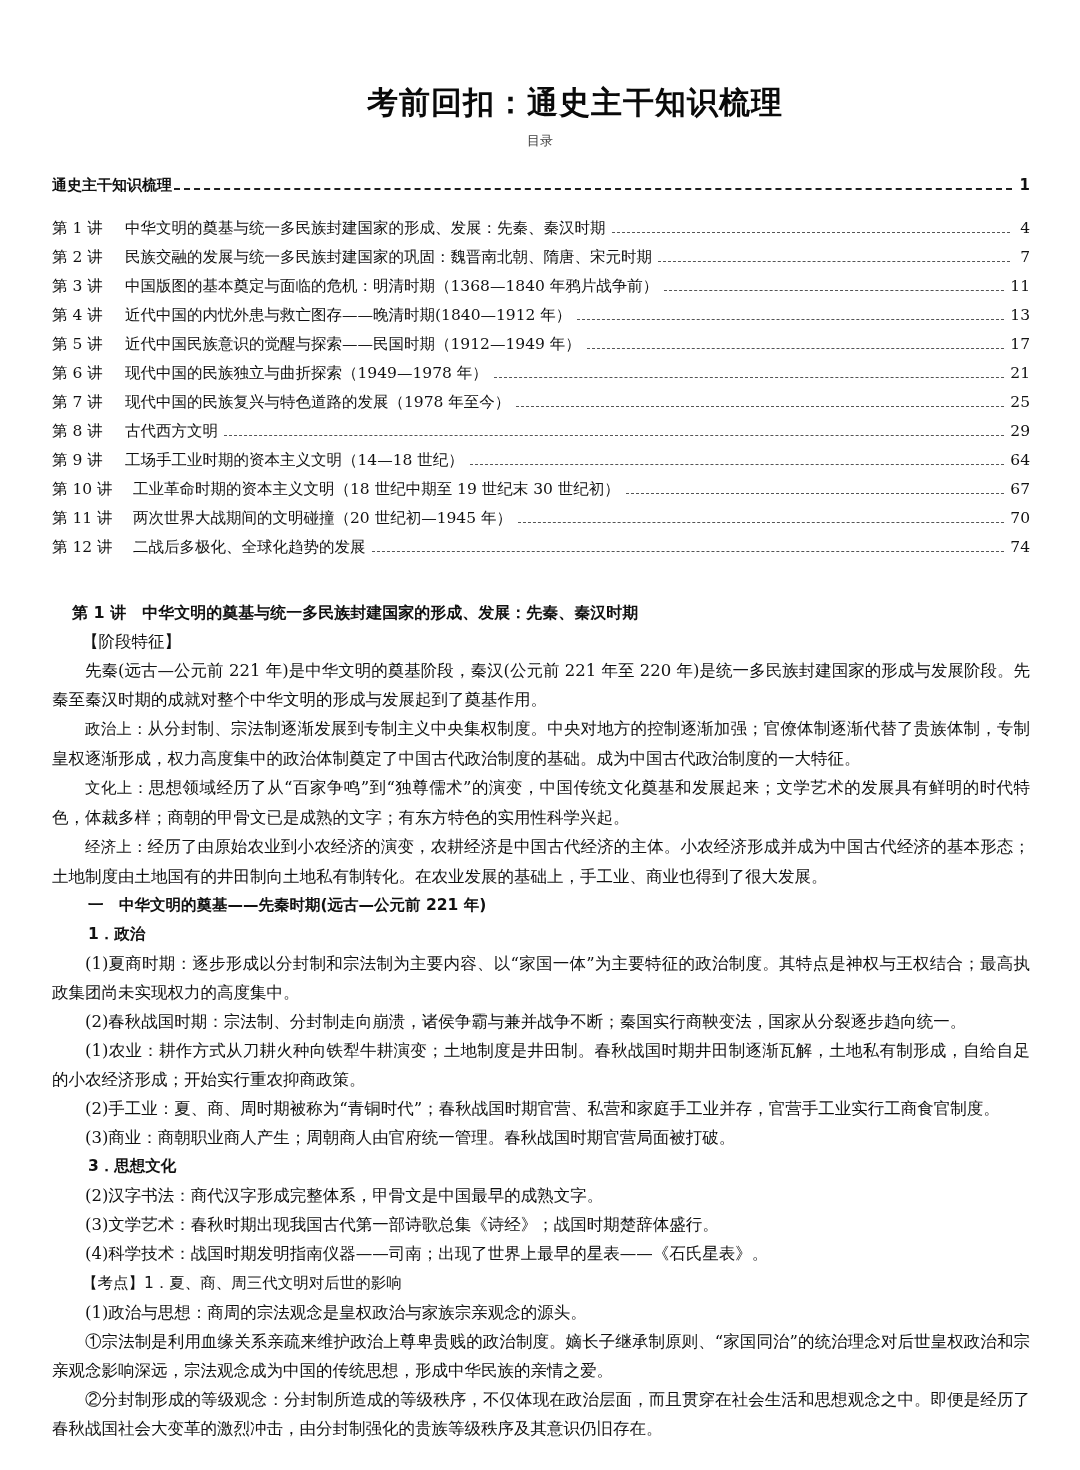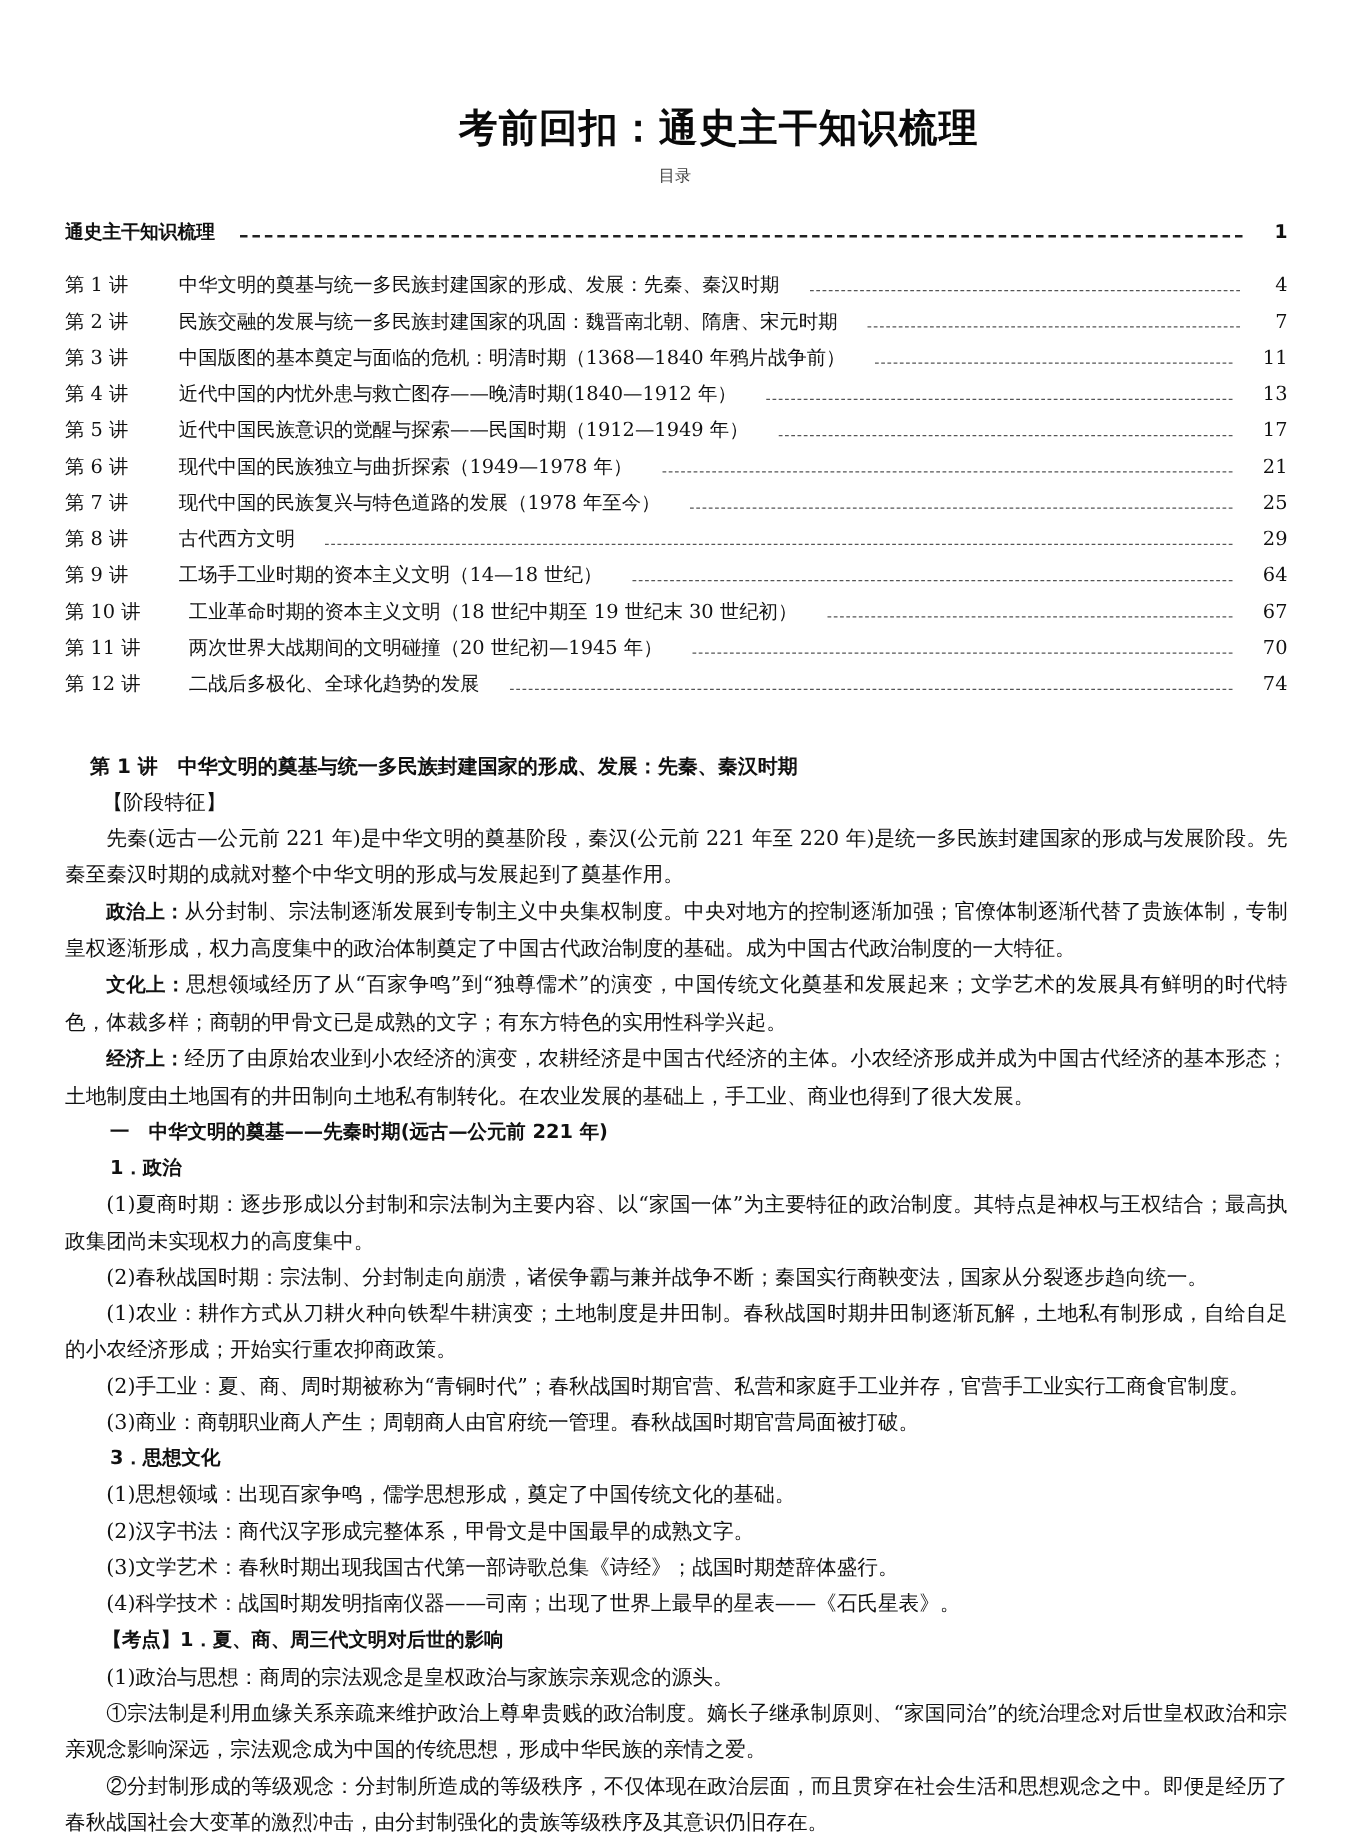--- a/index.html
+++ b/index.html
@@ -1,31 +1,31 @@
 <!DOCTYPE html>
 <html><head>
   <meta charset="utf-8">
   <style>
     html, body { margin: 0; padding: 0; background: #ffffff; }
     body { width: 1080px; height: 1470px; overflow: hidden; position: relative; color: #111; font-family: "DejaVu Serif", "Liberation Serif", serif; }
     .title { position: absolute; top: 82px; left: 0; width: 1150px; text-align: center; font-family: "DejaVu Sans", "Liberation Sans", sans-serif; font-weight: bold; font-size: 31px; letter-spacing: 1px; color: #0a0a0a; }
     .subtitle { position: absolute; top: 132px; left: 0; width: 1080px; text-align: center; font-size: 13px; color: #404040; }
     .toc { position: absolute; left: 52px; width: 978px; top: 176px; }
-    .toc-row { display: flex; align-items: baseline; height: 29px; font-size: 15.5px; white-space: nowrap; gap: 18px; }
+    .toc-row { display: flex; align-items: baseline; height: 29px; font-size: 15.5px; white-space: nowrap; }
     .toc-row.main { font-family: "DejaVu Sans", "Liberation Sans", sans-serif; font-weight: bold; font-size: 15px; height: 42px; }
     .toc-num { width: 73px; flex: none; }
     .toc-num.wide { width: 81px; }
     .toc-leader { flex: 1; border-bottom: 1.5px dashed #555; margin: 0 6px 5px 6px; height: 1px; }
     .toc-row.main .toc-leader { border-bottom: 2px dashed #222; margin: 0 4px 5px 2px; }
     .toc-page { flex: none; text-align: right; min-width: 14px; }
     .content { position: absolute; left: 52px; width: 978px; top: 598px; font-size: 16.5px; line-height: 29px; }
     .ch-title { text-align: left; font-family: "DejaVu Sans", "Liberation Sans", sans-serif; font-weight: bold; font-size: 16px; margin-bottom: 0; padding-left: 20px; }
     .p { text-indent: 2em; margin: 0; text-align: justify; }
     .bracket { padding-left: 30px; }
-    .b { font-weight: bold; font-family: "DejaVu Sans", "Liberation Sans", sans-serif; font-size: 15.5px; }
+    .b { font-weight: normal; font-family: "DejaVu Sans", "Liberation Sans", sans-serif; font-size: 15.5px; }
     .h2 { padding-left: 36px; font-weight: bold; font-family: "DejaVu Sans", "Liberation Sans", sans-serif; font-size: 15.5px; }
     .h3 { padding-left: 36px; font-weight: bold; font-family: "DejaVu Sans", "Liberation Sans", sans-serif; font-size: 15.5px; }
     .kaodian { padding-left: 30px; }
   </style>
 </head>
 <body>
 
 <div class="title">考前回扣：通史主干知识梳理</div>
 <div class="subtitle">目录</div>
 
@@ -117,21 +117,20 @@
   <p class="p"><span class="b">文化上：</span><span>思想领域经历了从“百家争鸣”到“独尊儒术”的演变，中国传统文化奠基和发展起来；文学艺术的发展具有鲜明的时代特色，体裁多样；商朝的甲骨文已是成熟的文字；有东方特色的实用性科学兴起。</span></p>
   <p class="p"><span class="b">经济上：</span><span>经历了由原始农业到小农经济的演变，农耕经济是中国古代经济的主体。小农经济形成并成为中国古代经济的基本形态；土地制度由土地国有的井田制向土地私有制转化。在农业发展的基础上，手工业、商业也得到了很大发展。</span></p>
   <div class="h2">一　中华文明的奠基——先秦时期(远古—公元前 221 年)</div>
   <div class="h3">1．政治</div>
   <p class="p">(1)夏商时期：逐步形成以分封制和宗法制为主要内容、以“家国一体”为主要特征的政治制度。其特点是神权与王权结合；最高执政集团尚未实现权力的高度集中。</p>
   <p class="p">(2)春秋战国时期：宗法制、分封制走向崩溃，诸侯争霸与兼并战争不断；秦国实行商鞅变法，国家从分裂逐步趋向统一。</p>
   <p class="p">(1)农业：耕作方式从刀耕火种向铁犁牛耕演变；土地制度是井田制。春秋战国时期井田制逐渐瓦解，土地私有制形成，自给自足的小农经济形成；开始实行重农抑商政策。</p>
   <p class="p">(2)手工业：夏、商、周时期被称为“青铜时代”；春秋战国时期官营、私营和家庭手工业并存，官营手工业实行工商食官制度。</p>
   <p class="p">(3)商业：商朝职业商人产生；周朝商人由官府统一管理。春秋战国时期官营局面被打破。</p>
   <div class="h3">3．思想文化</div>
-  <p class="p">(1)思想领域：出现百家争鸣，儒学思想形成，奠定了中国传统文化的基础。</p>
   <p class="p">(2)汉字书法：商代汉字形成完整体系，甲骨文是中国最早的成熟文字。</p>
   <p class="p">(3)文学艺术：春秋时期出现我国古代第一部诗歌总集《诗经》；战国时期楚辞体盛行。</p>
   <p class="p">(4)科学技术：战国时期发明指南仪器——司南；出现了世界上最早的星表——《石氏星表》。</p>
   <div class="kaodian"><span class="b">【考点】</span><span class="b">1．夏、商、周三代文明对后世的影响</span></div>
   <p class="p">(1)政治与思想：商周的宗法观念是皇权政治与家族宗亲观念的源头。</p>
   <p class="p">①宗法制是利用血缘关系亲疏来维护政治上尊卑贵贱的政治制度。嫡长子继承制原则、“家国同治”的统治理念对后世皇权政治和宗亲观念影响深远，宗法观念成为中国的传统思想，形成中华民族的亲情之爱。</p>
   <p class="p">②分封制形成的等级观念：分封制所造成的等级秩序，不仅体现在政治层面，而且贯穿在社会生活和思想观念之中。即便是经历了春秋战国社会大变革的激烈冲击，由分封制强化的贵族等级秩序及其意识仍旧存在。</p>
 </div>
 
 </body></html>

